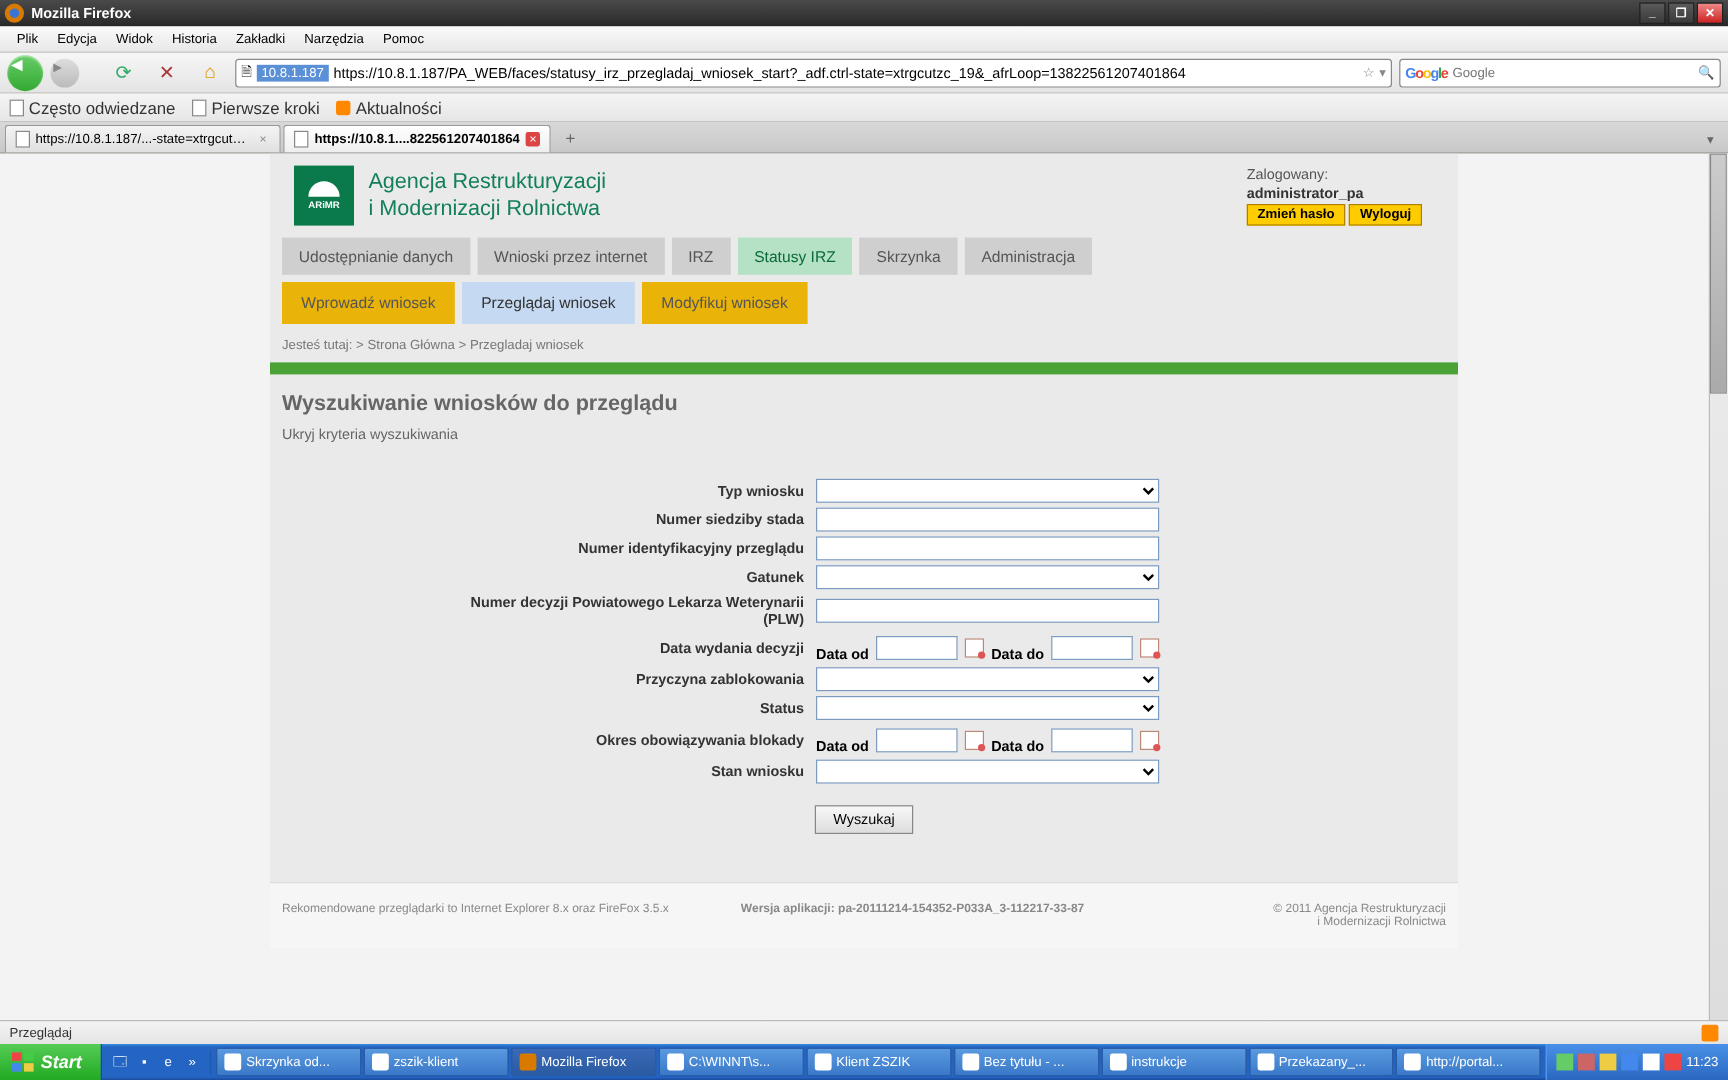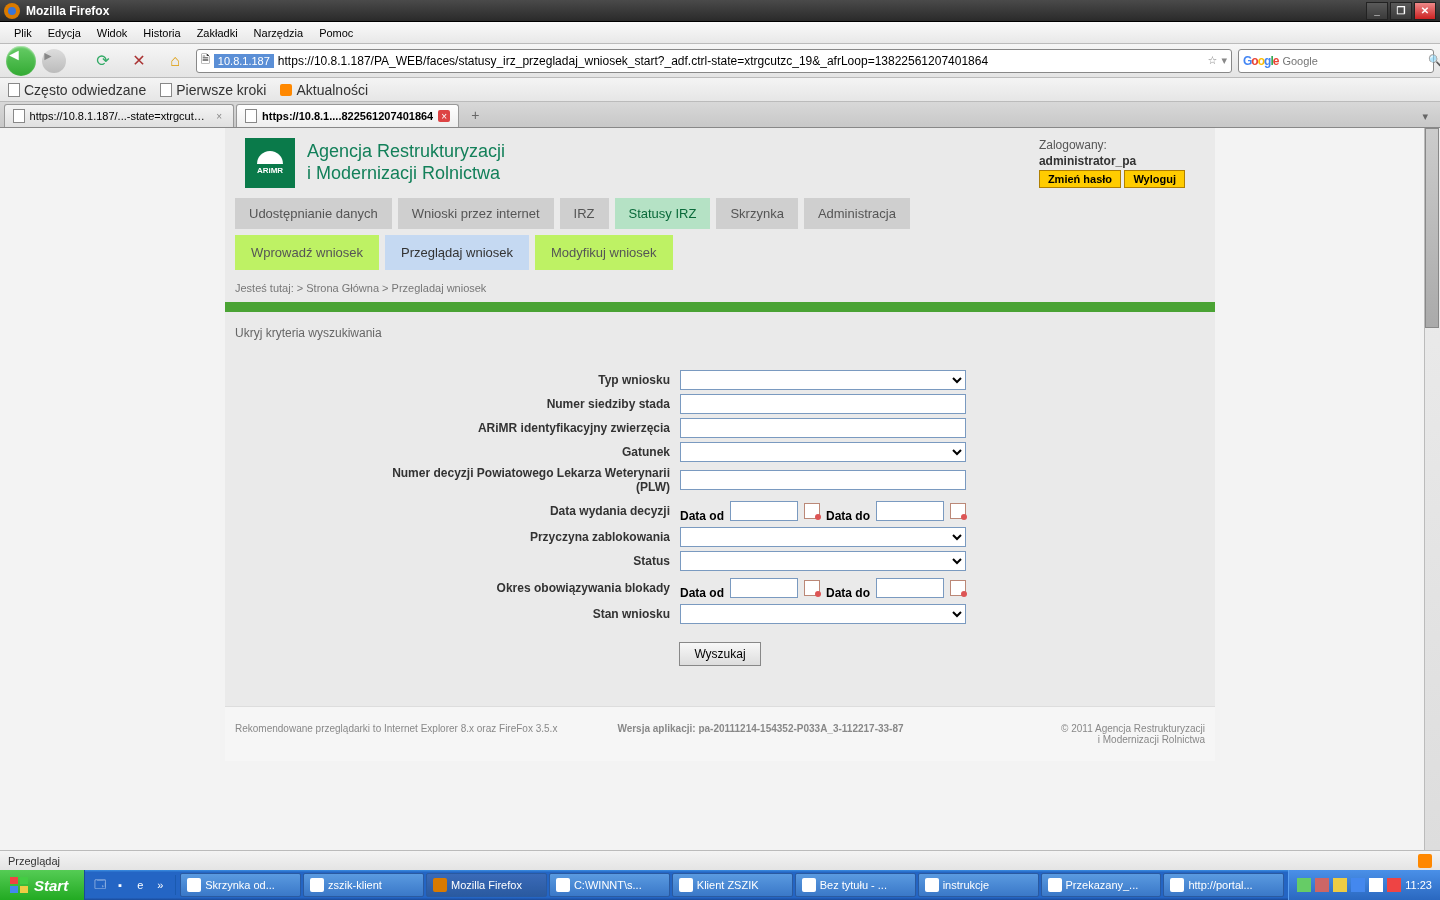--- a/index.html
+++ b/index.html
@@ -23,21 +23,21 @@
 .navbtn { width: 30px; height: 28px; border-radius: 4px; display:flex; align-items:center; justify-content:center; }
 .back-btn { background: linear-gradient(#6c6,#3a3); border-radius: 50%; width: 30px; height: 30px; color:#fff; font-size:16px; font-weight:bold; box-shadow:inset 0 1px 2px rgba(255,255,255,.6); }
 .fwd-btn { background: linear-gradient(#ddd,#bbb); border-radius: 50%; width: 24px; height: 24px; color:#888; font-size:12px; }
 .reload-btn,.stop-btn,.home-btn { font-size:16px; color:#3a6; }
 .stop-btn{color:#a33;}
 .home-btn{color:#d90;}
 .urlbar { flex: 1; height: 24px; background: #fff; border: 1px solid #888; border-radius: 3px; display: flex; align-items: center; padding: 0 4px; gap:4px; }
 .urlbar .ip-chip{ background:#5b8fd6; color:#fff; padding:1px 4px; font-size:11px; }
 .urlbar input { flex:1; border:none; outline:none; font-size:12px; }
 .urlbar .star{color:#888;}
-.searchbar { width: 196px; height: 24px; background:#fff; border:1px solid #888; border-radius:3px; display:flex; align-items:center; padding:0 4px; gap:4px;}
+.searchbar { width: 268px; height: 24px; background:#fff; border:1px solid #888; border-radius:3px; display:flex; align-items:center; padding:0 4px; gap:4px;}
 .google-g { font-family: Arial; font-weight: bold; font-size: 12px; letter-spacing: -1px; }
 .google-g .b{color:#4285f4;} .google-g .r{color:#ea4335;} .google-g .y{color:#fbbc05;} .google-g .g{color:#34a853;}
 .searchbar input{flex:1;border:none;outline:none;font-size:11px;color:#888;}
 .mag{color:#888;}
 
 
 .bookbar { background: linear-gradient(#f4f4f4,#e6e6e6); height: 24px; display:flex; align-items:center; padding:0 8px; gap:14px; border-bottom:1px solid #bbb;}
 .bookbar a{color:#333;text-decoration:none;font-size:14px;display:flex;align-items:center;gap:4px;}
 .doc-ico{width:12px;height:14px;background:#fff;border:1px solid #888;position:relative;}
 .rss-ico{width:12px;height:12px;background:#f80;border-radius:2px;}
@@ -61,21 +61,21 @@
 .logo-text{color:#13805a;font-size:18px;line-height:1.2;}
 .user-box{margin-left:auto;text-align:left;font-size:12px;color:#555; padding-right:10px;}
 .user-box .name{font-weight:bold;color:#333;margin:2px 0 2px;}
 .yellow-btn{background:#ffcc00;border:1px solid #b08000;padding:2px 8px;font-size:11px;font-weight:bold;color:#000;cursor:pointer;}
 
 .nav-tabs{display:flex;gap:6px;padding:10px 10px 0 10px;text-align:center;}
 .nav-tab{background:#cfcfcf;padding:8px 14px;font-size:13px;color:#555;cursor:pointer;}
 .nav-tab.active{background:#b5e2c5;color:#0a6a3a;}
 
 .sub-tabs{display:flex;gap:6px;padding:6px 10px 0 10px;}
-.sub-tab{background:#bef264;padding:10px 16px;font-size:13px;color:#555;cursor:pointer;}
+.sub-tab{background:#eab308;padding:10px 16px;font-size:13px;color:#555;cursor:pointer;}
 .sub-tab.active{background:#c5d9f2;color:#333;}
 
 .breadcrumb{padding:12px 10px 8px;font-size:11px;color:#777;}
 .breadcrumb a{color:#777;text-decoration:none;}
 
 .green-bar{height:10px;background:#4aa334;margin:0 0 14px;}
 
 .content{padding:0 10px 20px;}
 .h1{font-size:18px;color:#666;font-weight:bold;margin-bottom:8px;}
 .toggle-link{font-size:12px;color:#666;margin-bottom:30px;display:block;}
@@ -234,34 +234,35 @@
       <span>Jesteś tutaj:</span>
       <span>&gt;</span>
       <a>Strona Główna</a>
       <span>&gt;</span>
       <span>Przegladaj wniosek</span>
     </div>
 
     <div class="green-bar"></div>
 
     <div class="content">
+      <div class="h1">Wyszukiwanie wniosków do przeglądu</div>
       <a class="toggle-link">Ukryj kryteria wyszukiwania</a>
 
       <div class="form-area">
 
         <div class="form-row">
           <label>Typ wniosku</label>
           <div class="ctrl"><select class="tselect"></select></div>
         </div>
         <div class="form-row">
           <label>Numer siedziby stada</label>
           <div class="ctrl"><input class="tinput" style=""></div>
         </div>
         <div class="form-row">
-          <label>ARiMR identyfikacyjny zwierzęcia</label>
+          <label>Numer identyfikacyjny przeglądu</label>
           <div class="ctrl"><input class="tinput" style=""></div>
         </div>
         <div class="form-row">
           <label>Gatunek</label>
           <div class="ctrl"><select class="tselect"></select></div>
         </div>
         <div class="form-row">
           <label>Numer decyzji Powiatowego Lekarza Weterynarii (PLW)</label>
           <div class="ctrl"><input class="tinput" style=""></div>
         </div>

